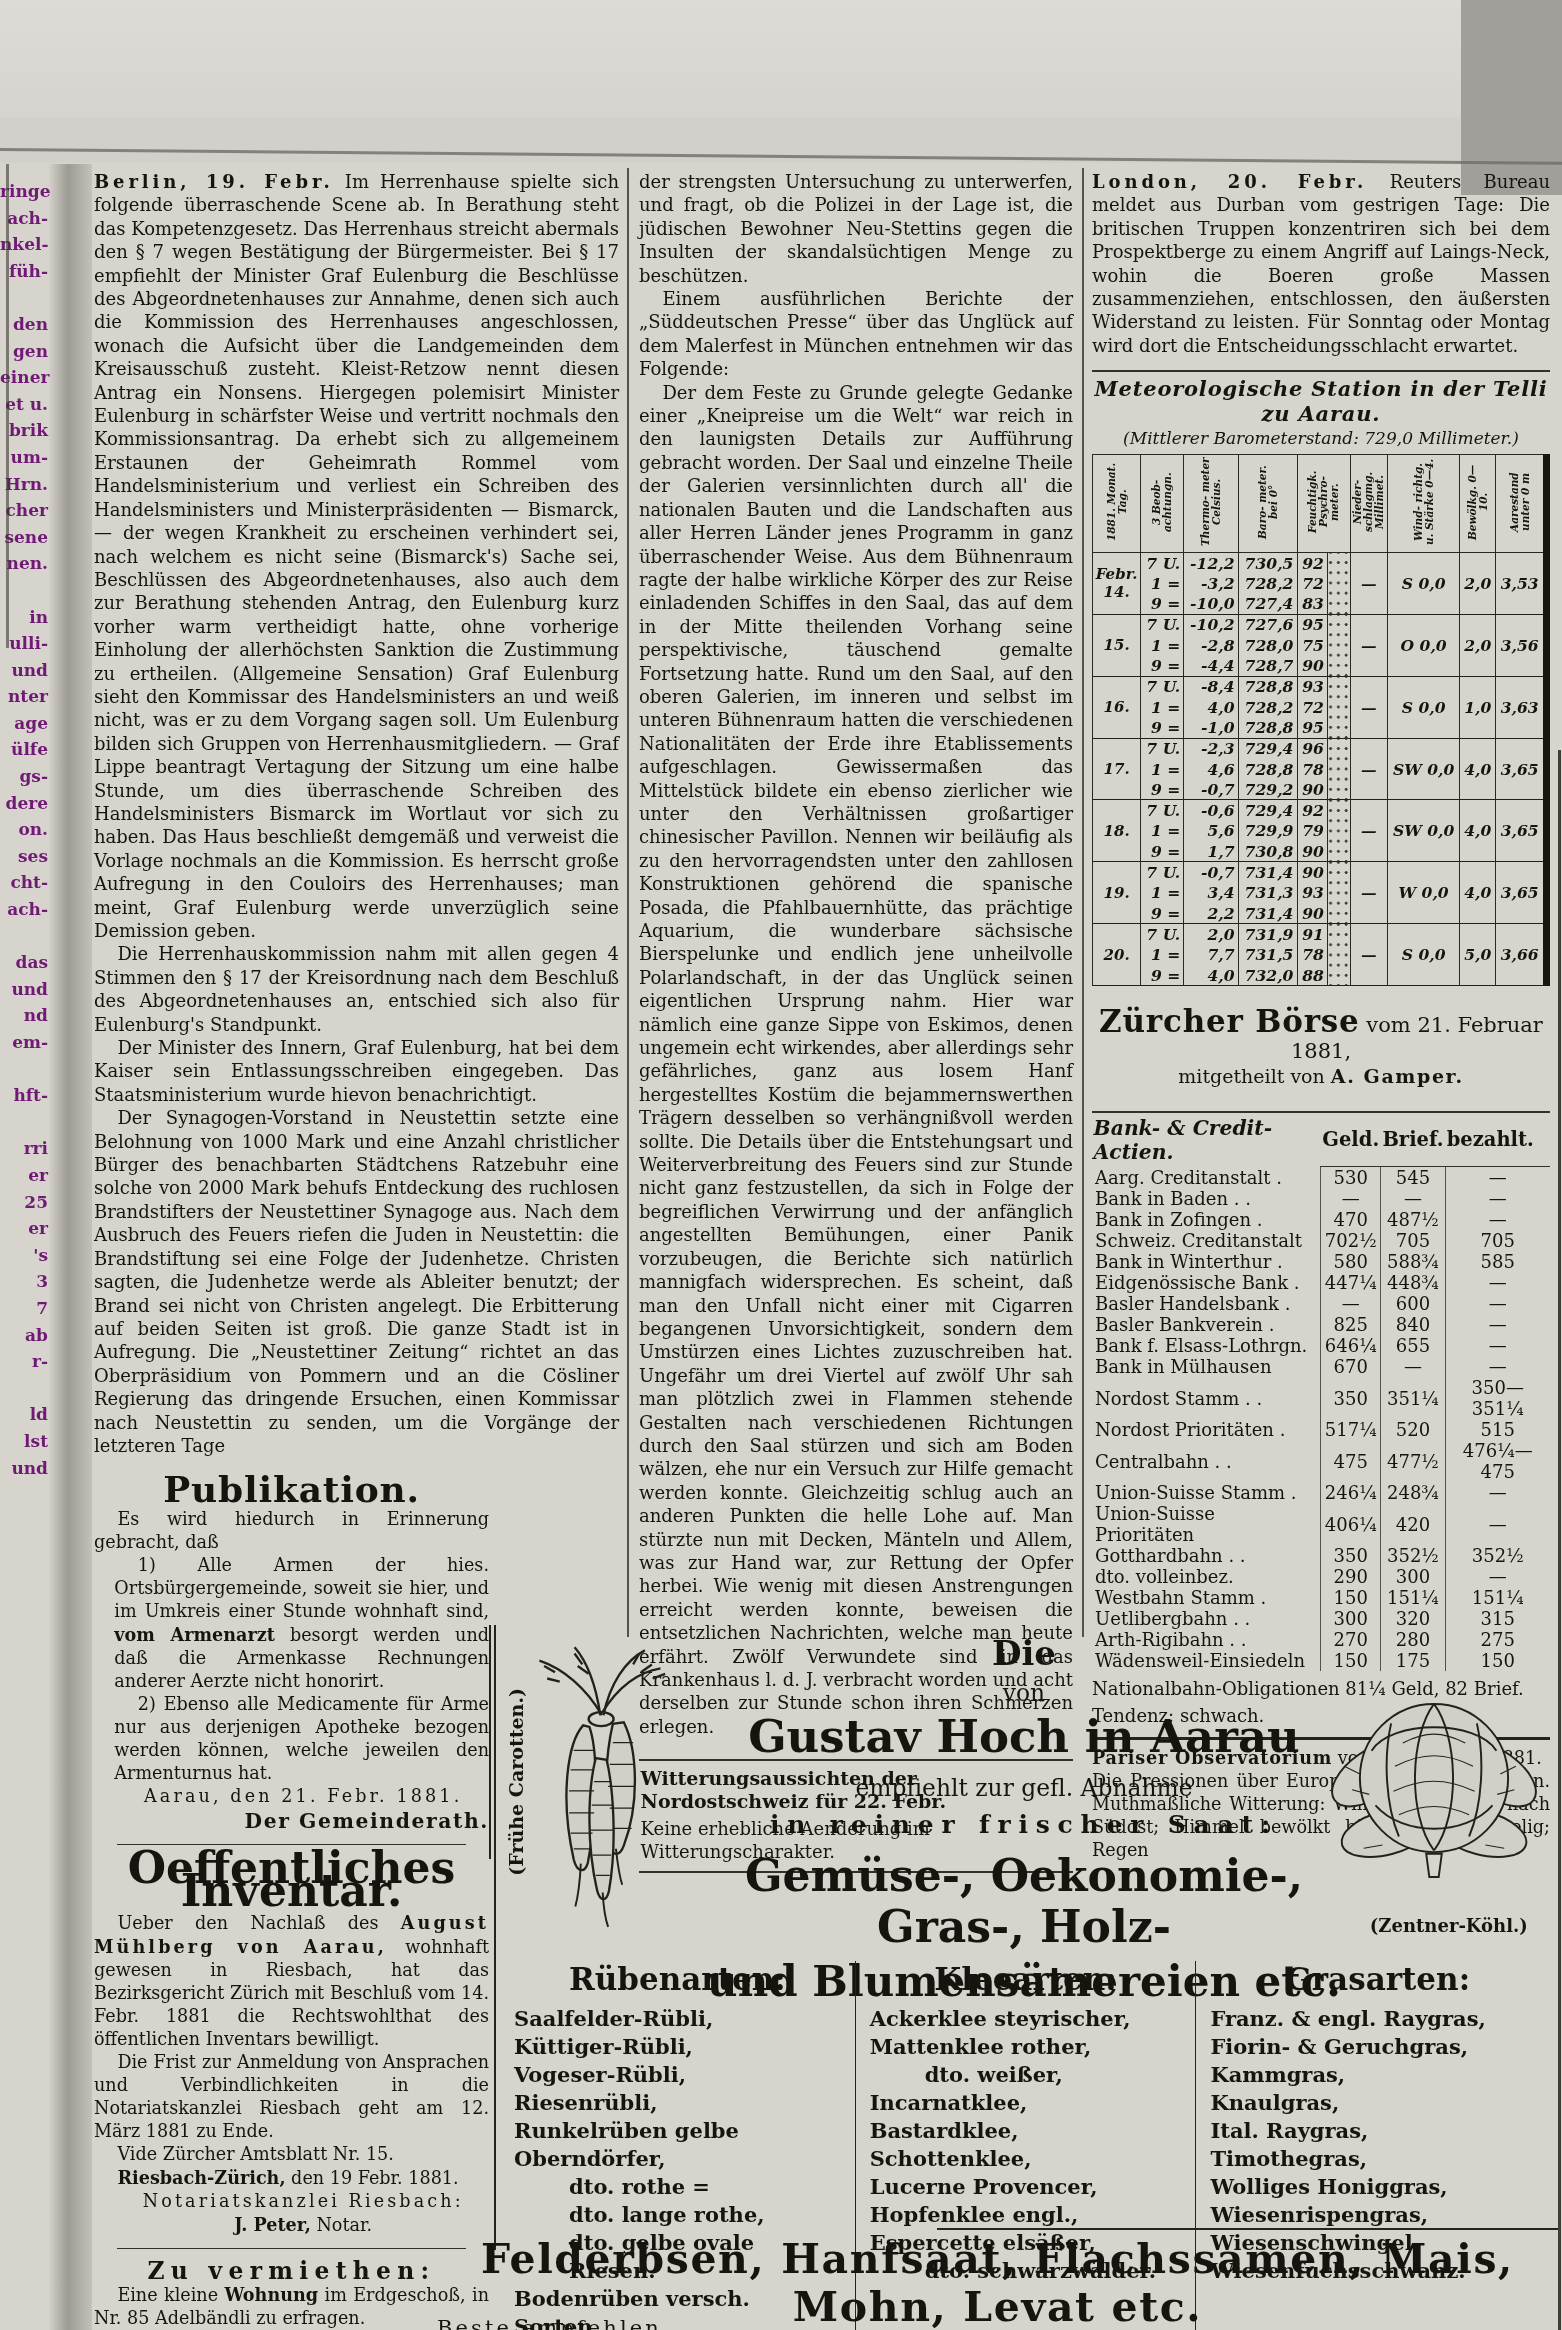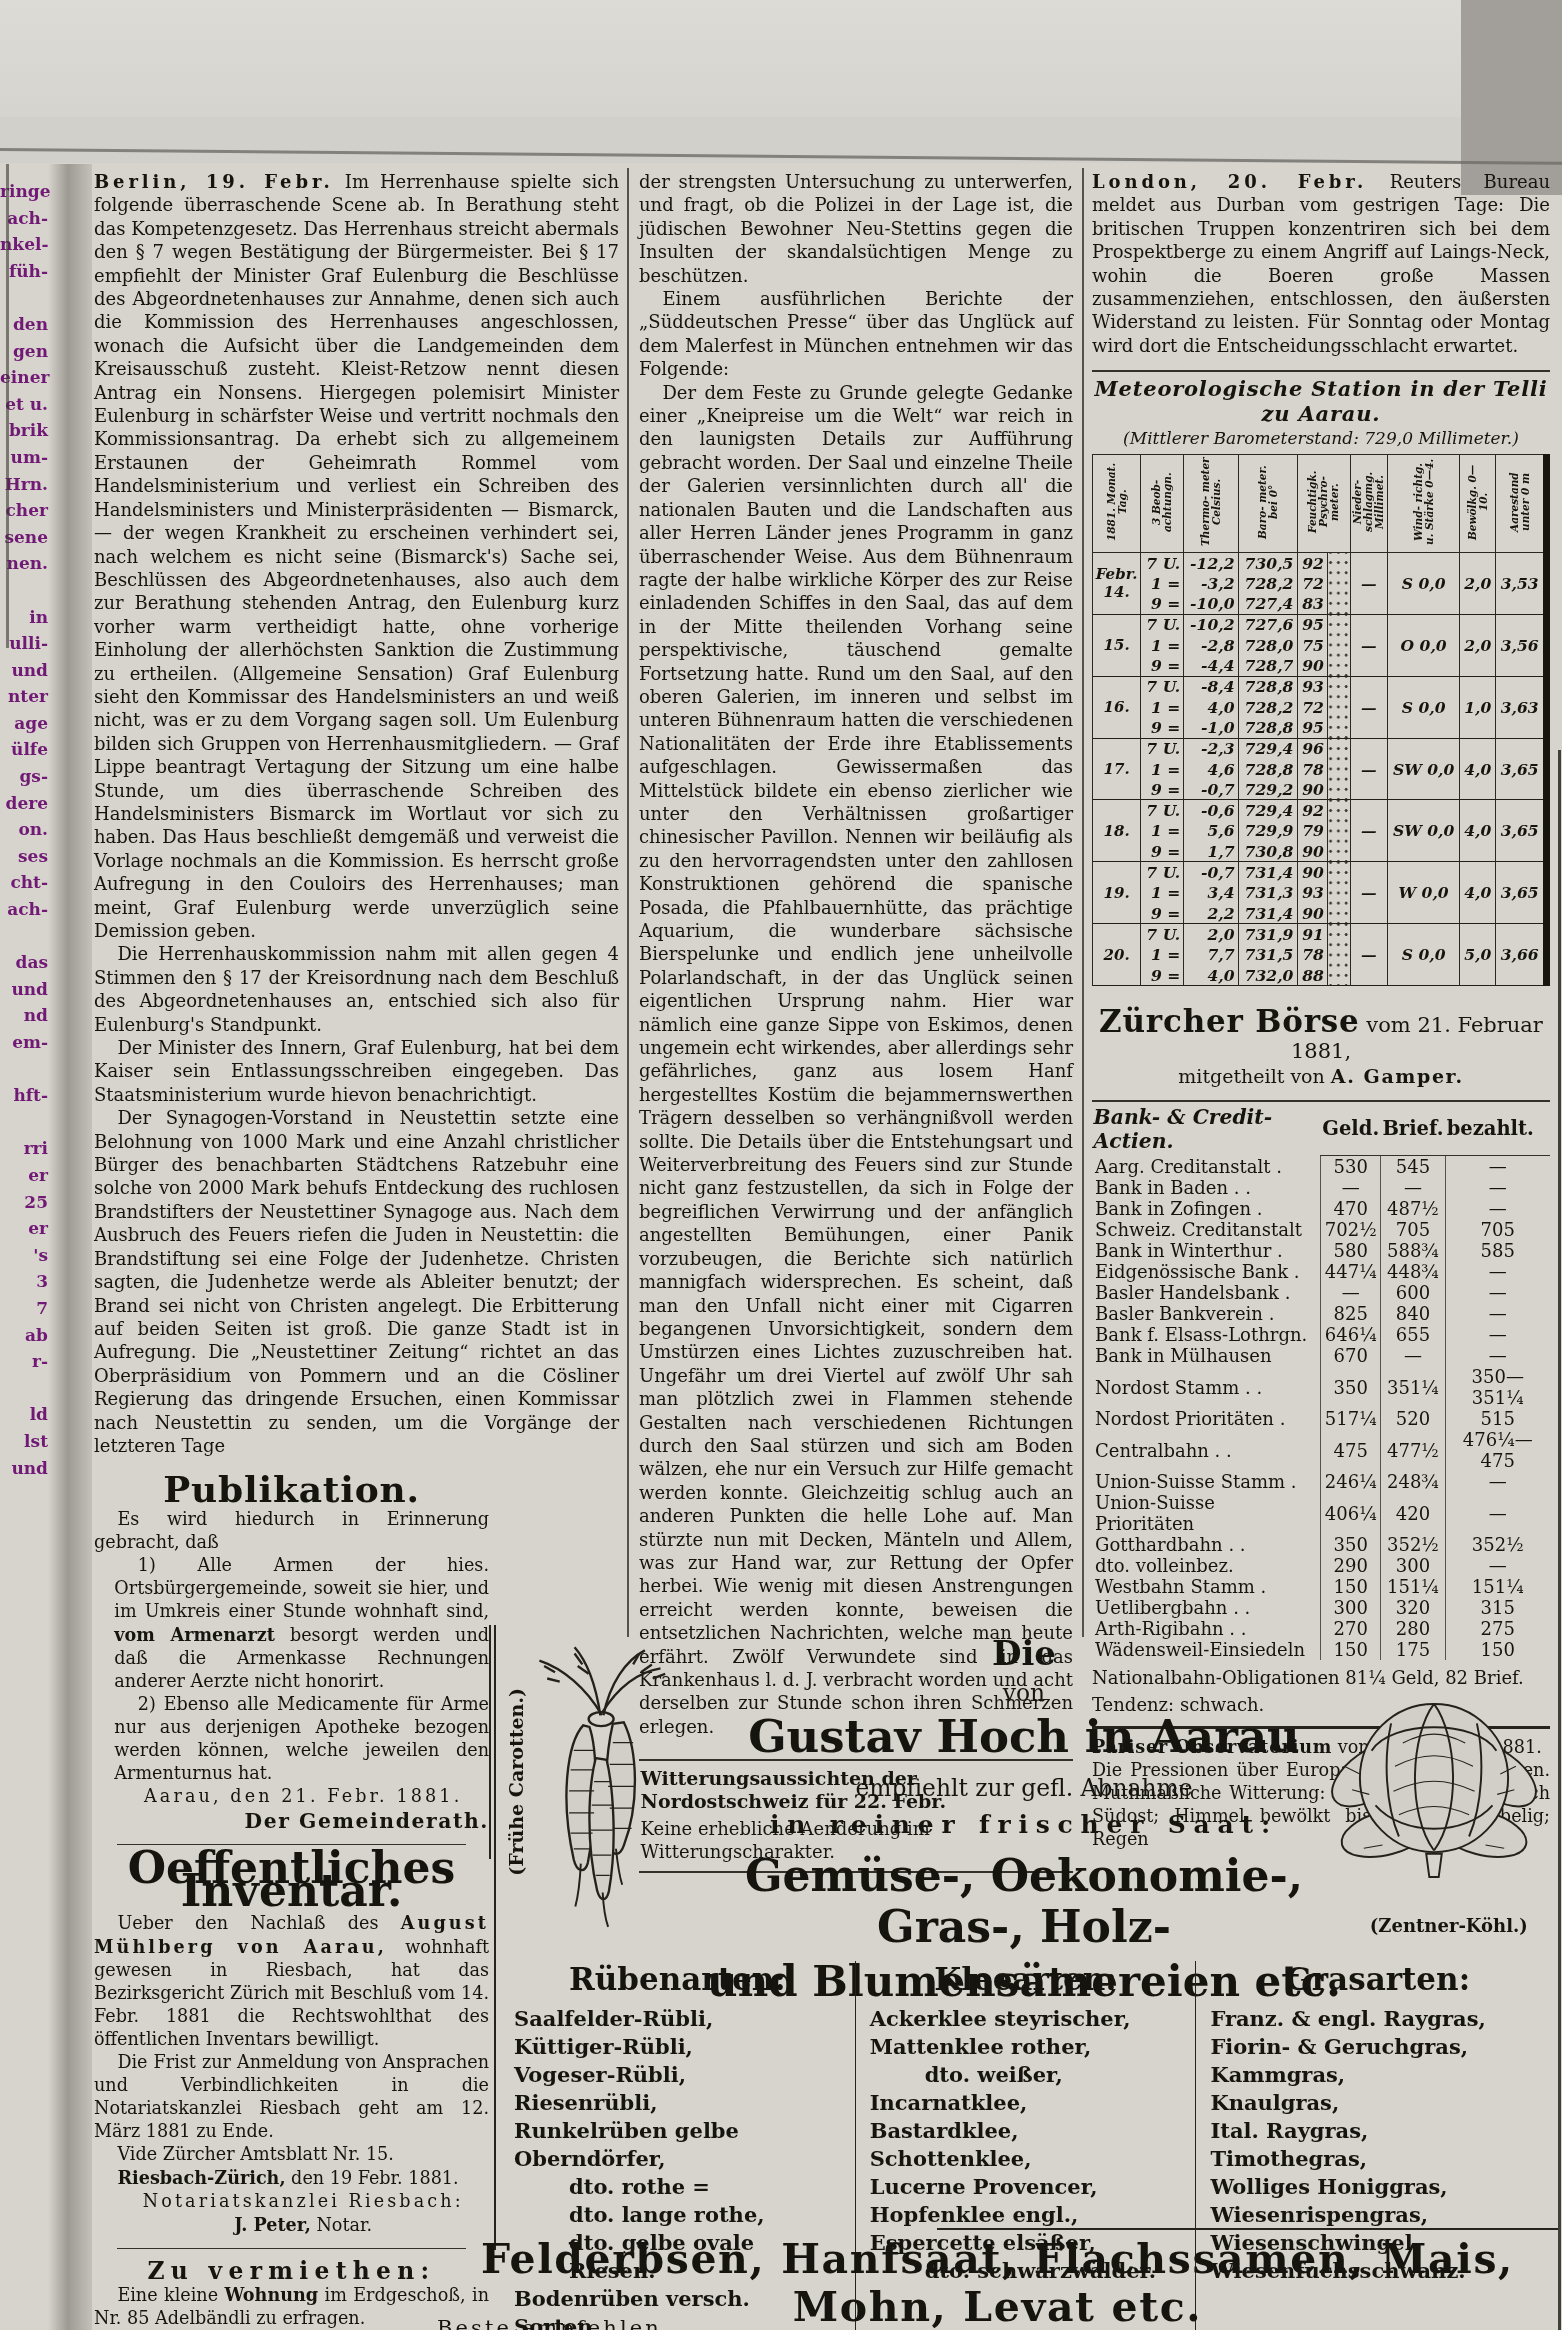--- a/index.html
+++ b/index.html
@@ -49,21 +49,21 @@
   table.met td.day{text-align:center;white-space:pre-line;font-size:15px;padding:0 1.6px;}
   table.met td.ctr{text-align:center;}
   table.met td.permille{width:15.6px;background-image:radial-gradient(circle,#3a372f 1.3px,rgba(0,0,0,0) 1.7px);
       background-size:7.8px 10.2px;background-position:center;}
   
   .boerse{margin-top:17px;}
   .bo-title{text-align:center;font-size:21px;}
   .bo-title .big{font-weight:bold;font-size:31px;letter-spacing:0.8px;}
   .bo-sub{text-align:center;font-size:19px;margin-top:1.6px;}
   .bo-sub .nm{font-weight:bold;letter-spacing:1.6px;}
-  table.bo{border-collapse:collapse;width:458px;margin-top:13px;border-top:2.3px double #33302a;}
+  table.bo{border-collapse:collapse;width:458px;margin-top:24px;border-top:2.3px double #33302a;}
   table.bo th{font-size:19.5px;font-weight:bold;text-align:left;border-bottom:1.6px solid #33302a;padding:3.1px 1.6px;}
   table.bo th.sec{font-style:italic;text-align:left;font-size:20.3px;border-bottom:none;}
   table.bo td{font-size:18px;height:20.3px;padding:0 3.1px;}
   table.bo td.n{text-align:left;}
   table.bo td.v{text-align:center;border-left:0.8px solid #55524b;}
   table.bo tr.secrow td{font-style:italic;font-size:20.3px;padding-top:7.8px;}
   .bo-note{font-size:18px;margin-top:6.3px;}
   
   .paris{margin-top:11px;border-top:3.1px solid #26231d;padding-top:6.3px;font-size:17.6px;line-height:23px;text-align:justify;}
   .paris .pt{font-weight:bold;letter-spacing:0.8px;}

